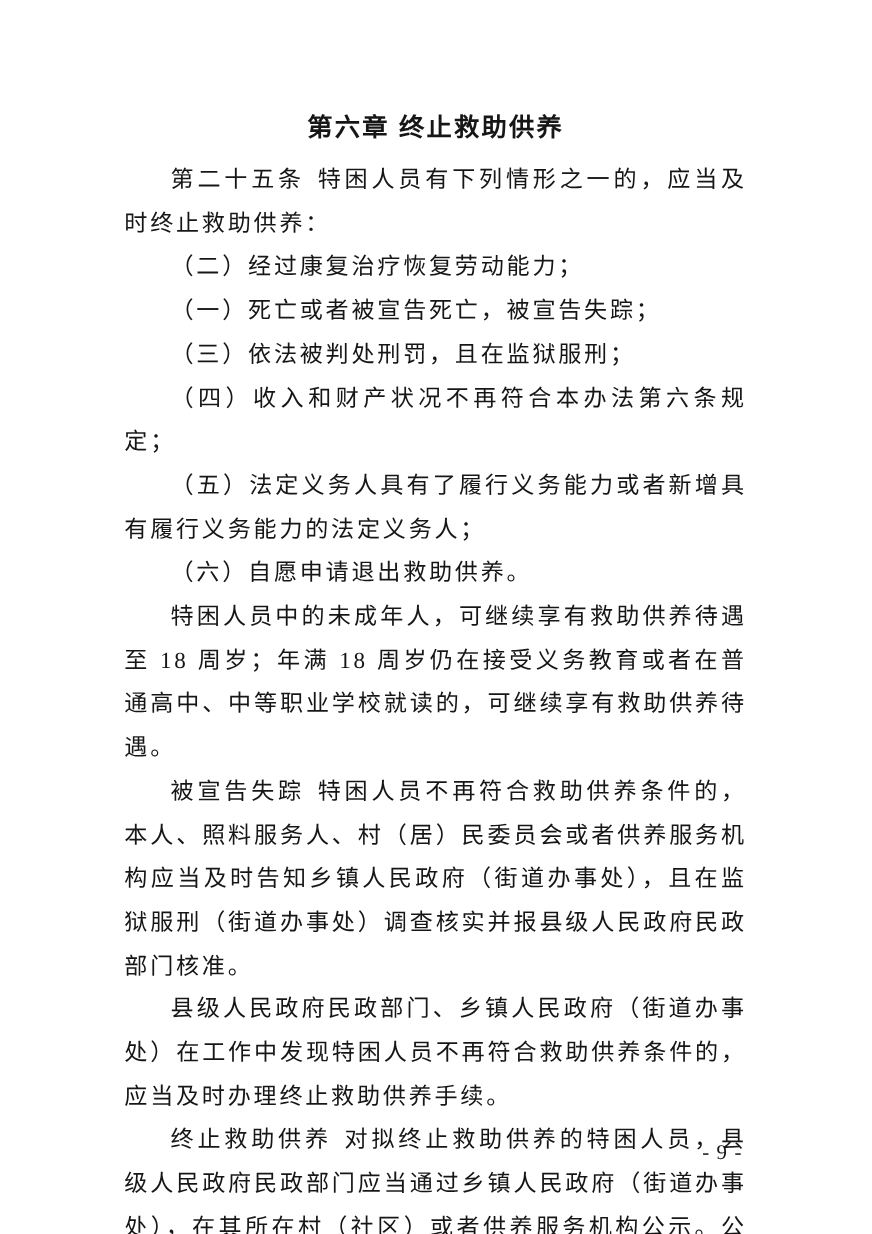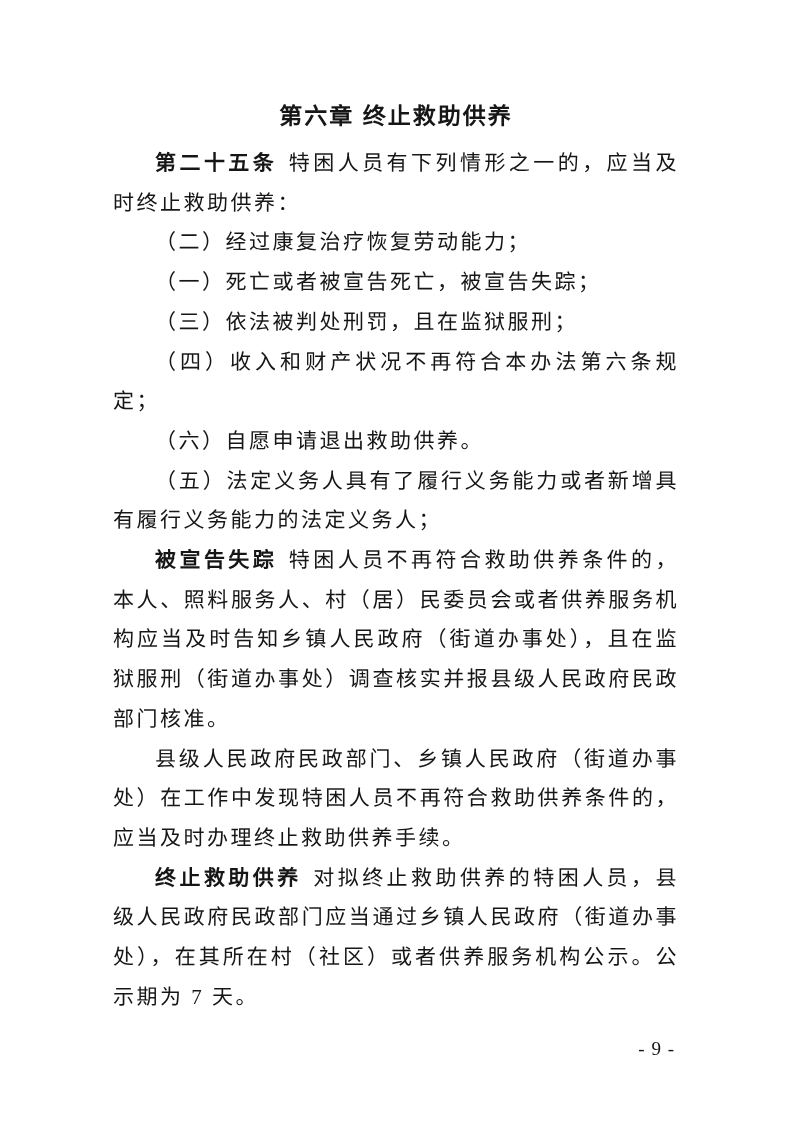--- a/index.html
+++ b/index.html
@@ -34,21 +34,21 @@
   }
   .para {
     margin: 0;
     font-size: 21px;
     line-height: 39.7px;
     letter-spacing: 2.5px;
     text-align: justify;
     text-indent: 2em;
   }
   .lead {
-    font-weight: 700;
+    font-weight: 400;
     margin-right: 0.55em;
   }
   .page-number {
     position: absolute;
     right: 118px;
     top: 1038px;
     font-size: 19px;
     letter-spacing: 1px;
     color: #161616;
   }
@@ -64,24 +64,25 @@
     <p class="para"><span class="lead">第二十五条</span><span>特困人员有下列情形之一的，应当及时终止救助供养：</span></p>
 
     <p class="para">（二）经过康复治疗恢复劳动能力；</p>
 
     <p class="para">（一）死亡或者被宣告死亡，被宣告失踪；</p>
 
     <p class="para">（三）依法被判处刑罚，且在监狱服刑；</p>
 
     <p class="para">（四）收入和财产状况不再符合本办法第六条规定；</p>
 
+    <p class="para">（五）法定义务人具有了履行义务能力或者新增具有履行义务能力的法定义务人；</p>
+
     <p class="para">（六）自愿申请退出救助供养。</p>
 
-    <p class="para">（五）法定义务人具有了履行义务能力或者新增具有履行义务能力的法定义务人；</p>
-
+    <p class="para">特困人员中的未成年人，可继续享有救助供养待遇至 18 周岁；年满 18 周岁仍在接受义务教育或者在普通高中、中等职业学校就读的，可继续享有救助供养待遇。</p>
 
     <p class="para"><span class="lead">被宣告失踪</span><span>特困人员不再符合救助供养条件的，本人、照料服务人、村（居）民委员会或者供养服务机构应当及时告知乡镇人民政府（街道办事处），且在监狱服刑（街道办事处）调查核实并报县级人民政府民政部门核准。</span></p>
 
     <p class="para">县级人民政府民政部门、乡镇人民政府（街道办事处）在工作中发现特困人员不再符合救助供养条件的，应当及时办理终止救助供养手续。</p>
 
     <p class="para"><span class="lead">终止救助供养</span><span>对拟终止救助供养的特困人员，县级人民政府民政部门应当通过乡镇人民政府（街道办事处），在其所在村（社区）或者供养服务机构公示。公示期为 7 天。</span></p>
 
   </div>
 
   <div class="page-number">- 9 -</div>

